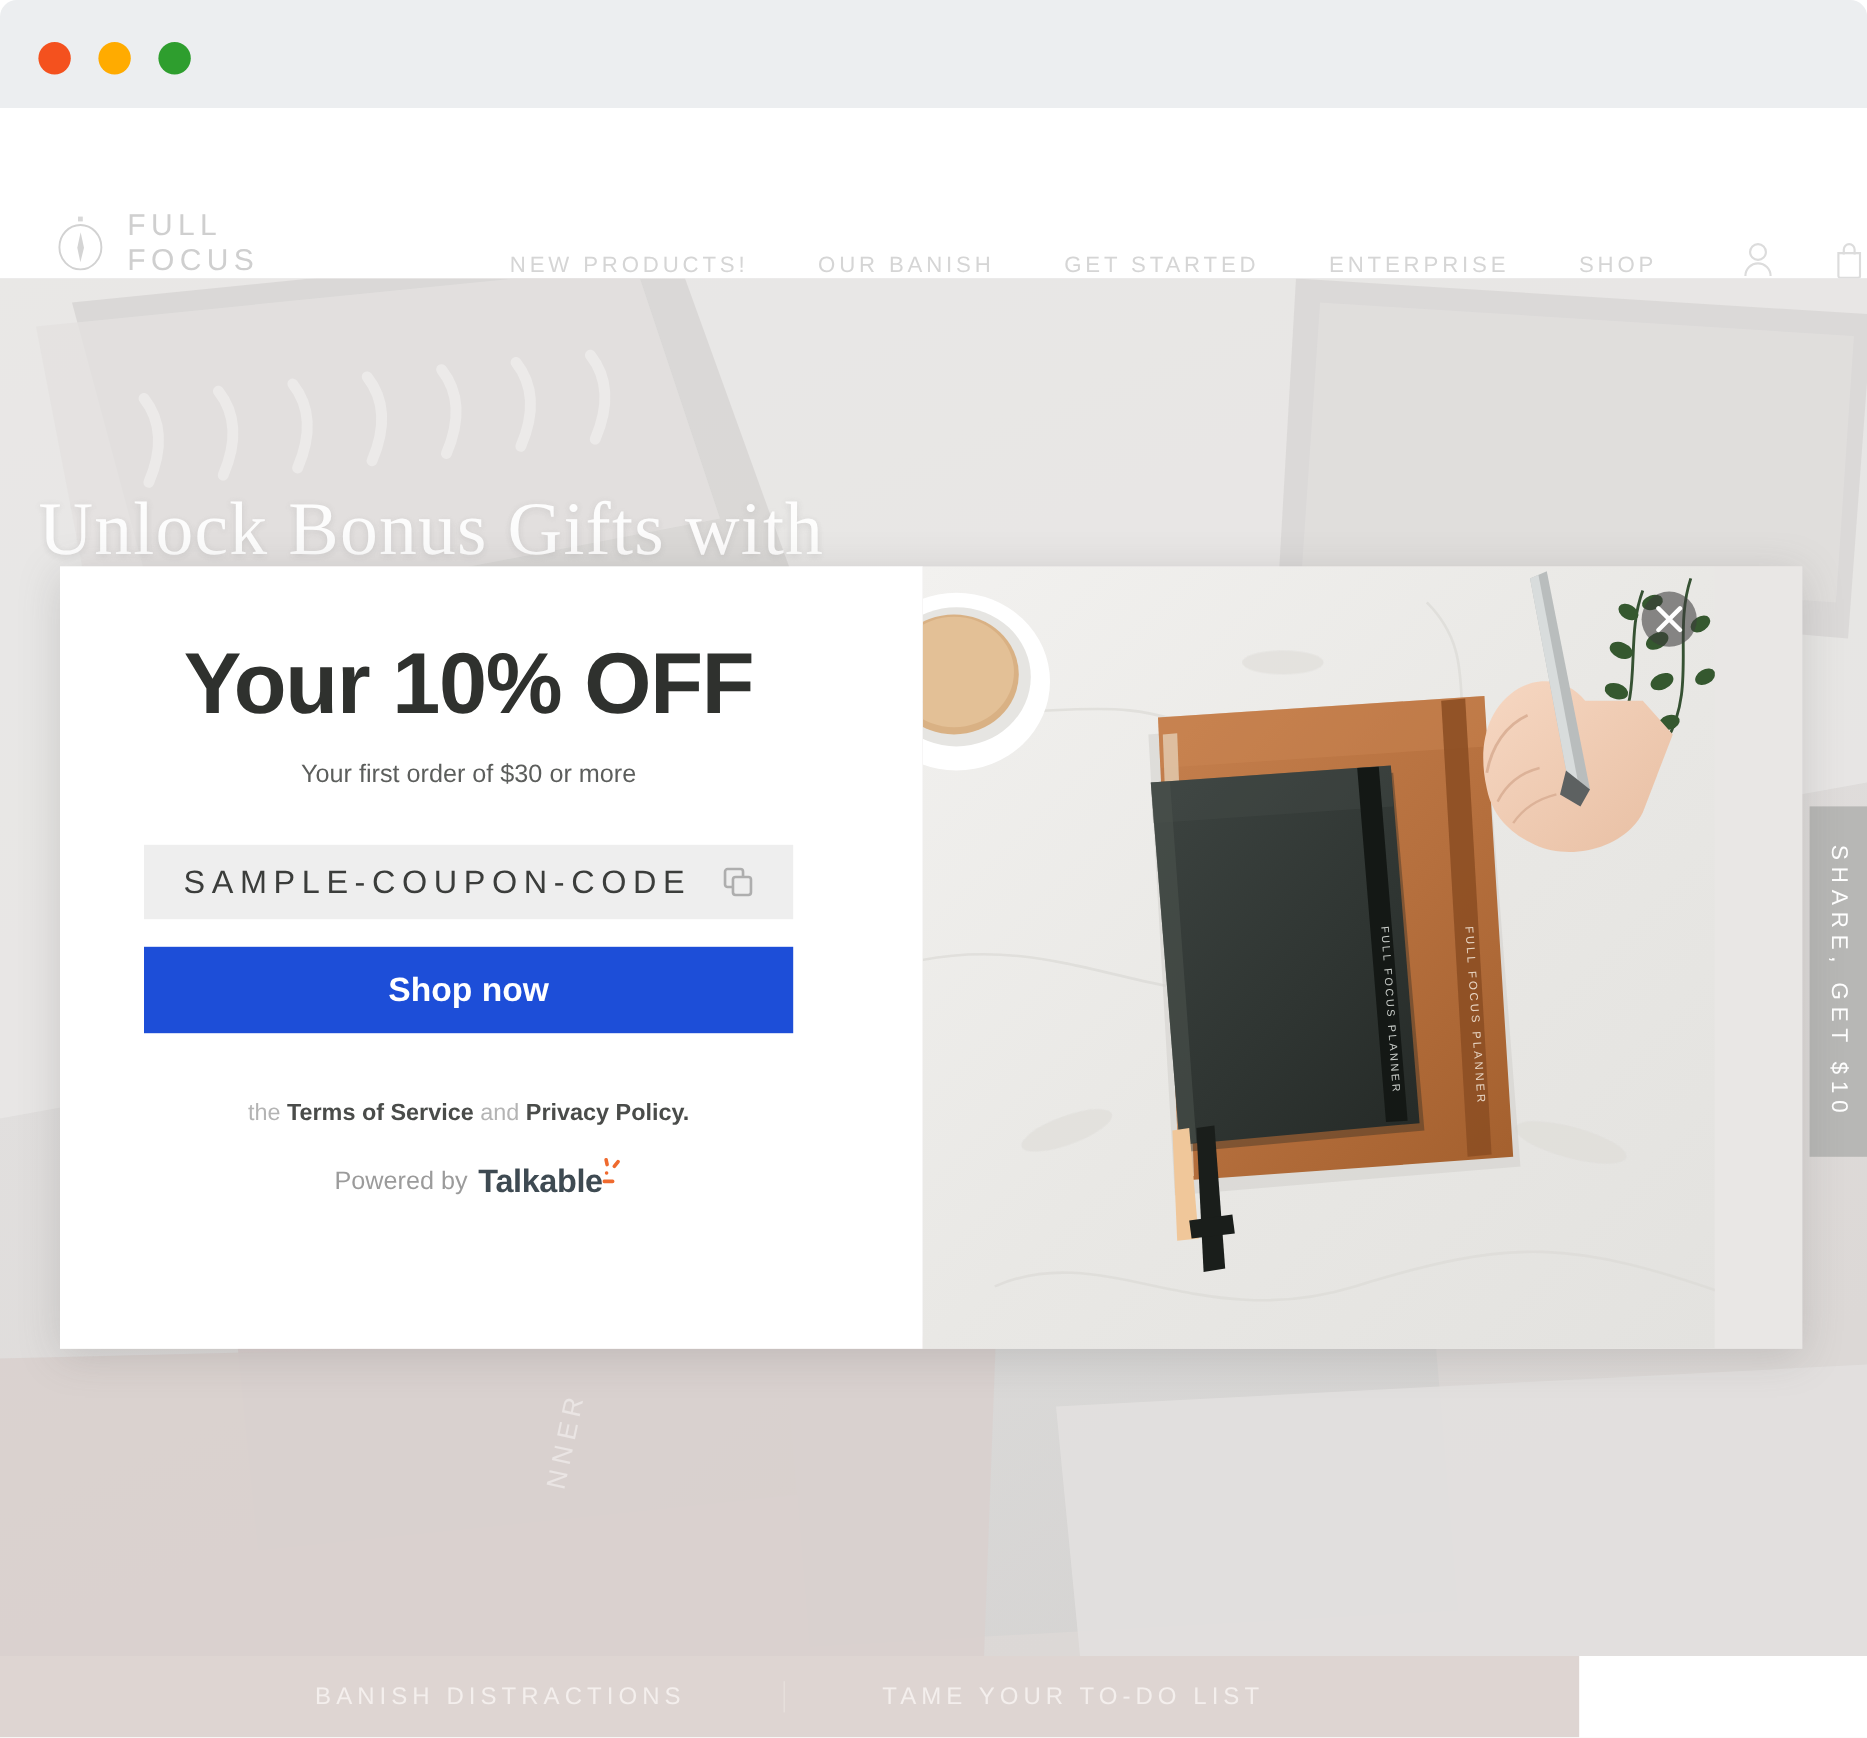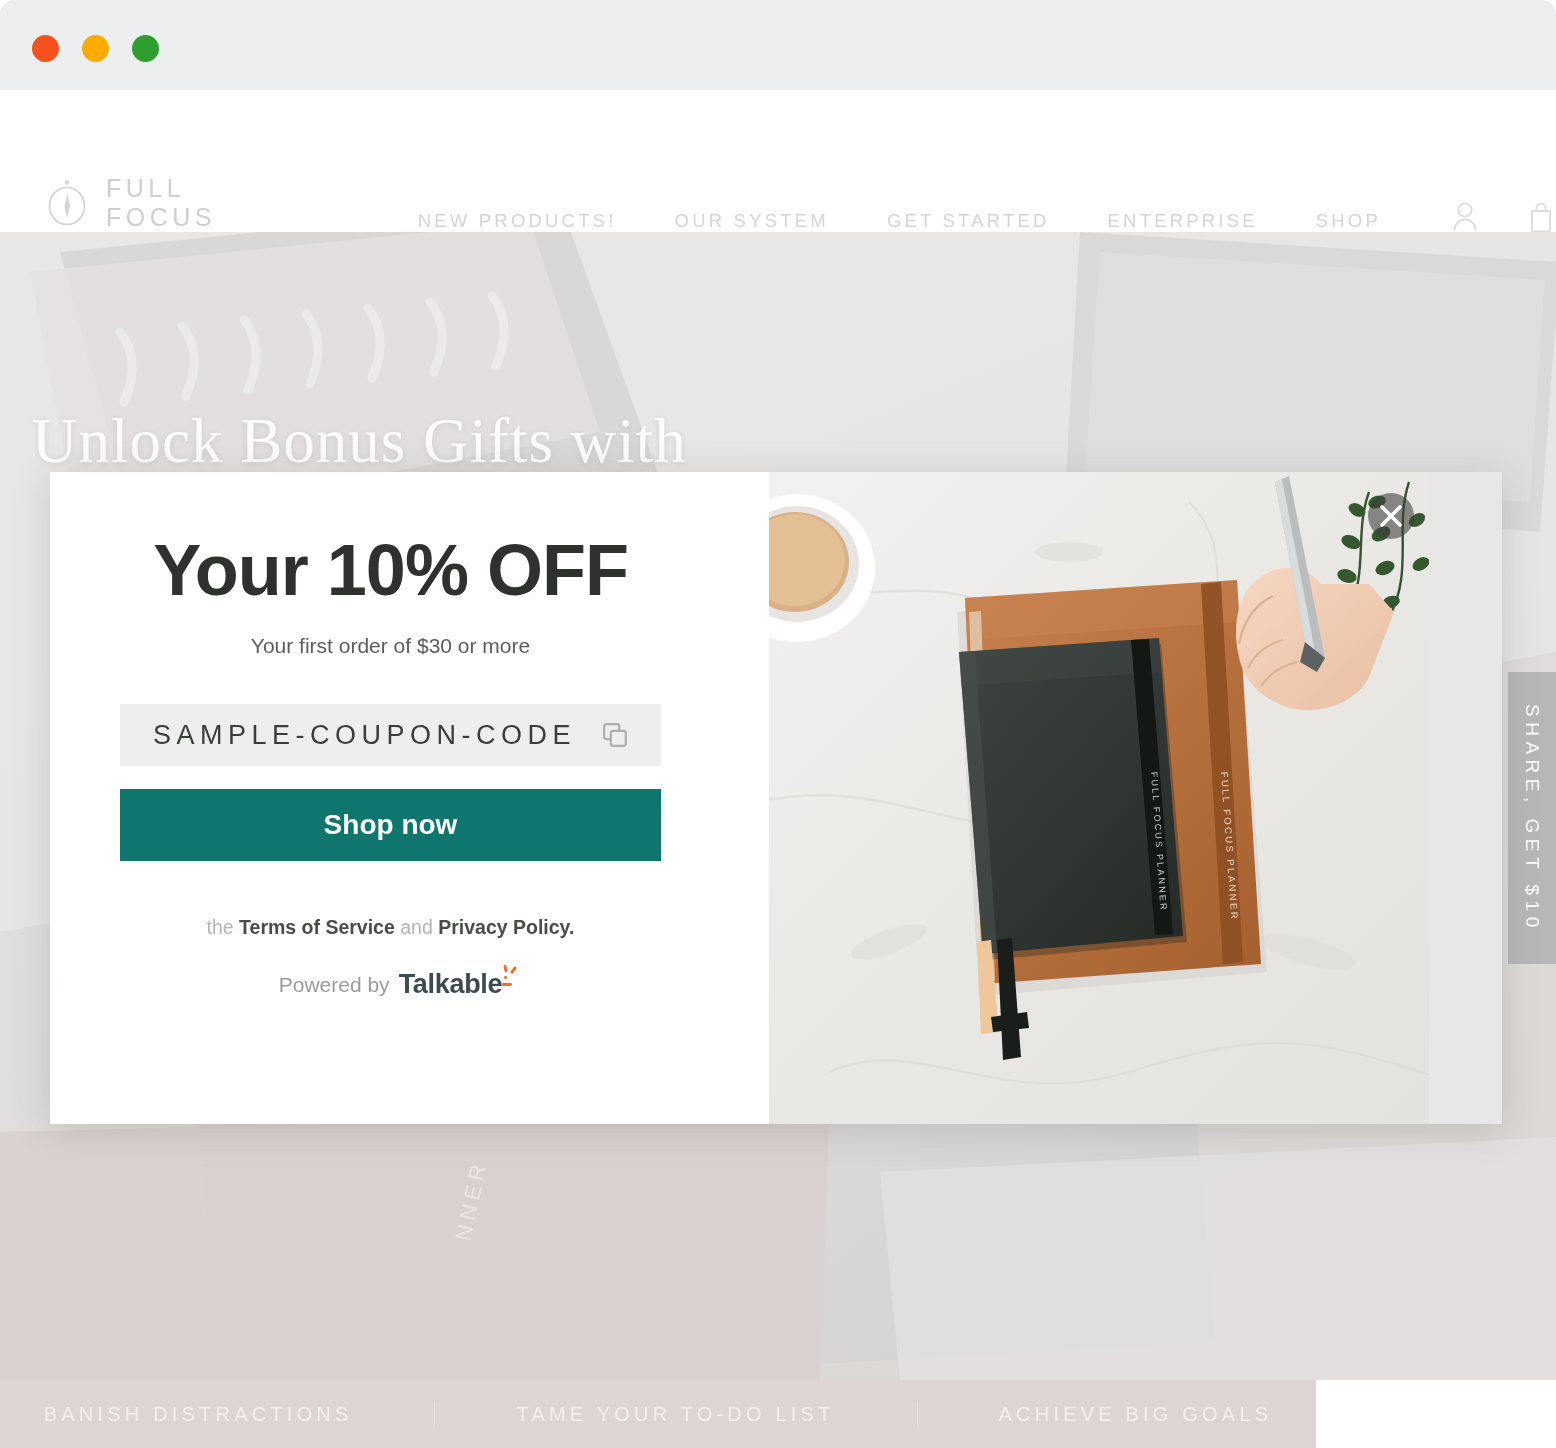--- a/index.html
+++ b/index.html
@@ -104,21 +104,21 @@
     margin-top: 46px; height: 62px; background: #eeeeee;
     display: flex; align-items: center; justify-content: center;
     gap: 26px; cursor: pointer;
   }
   .coupon-code {
     font-size: 27px; letter-spacing: 5.5px; color: #3b3d3b; font-weight: 400;
   }
   .copy-icon { width: 26px; height: 26px; flex: 0 0 auto; }
   .cta {
     margin-top: 23px; height: 72px; width: 100%; border: 0; cursor: pointer;
-    background: #0f766e; color: #ffffff; font-size: 28px; font-weight: bold;
+    background: #1d4ed8; color: #ffffff; font-size: 28px; font-weight: bold;
     font-family: "Liberation Sans", sans-serif;
   }
   .legal {
     margin-top: 52px; text-align: center; font-size: 19.5px;
     color: #b4b4b4; line-height: 1.45;
   }
   .legal a { color: #4a4c4a; font-weight: bold; text-decoration: none; cursor: pointer; }
   .powered {
     margin-top: 28px; text-align: left; font-size: 21px; color: #9b9b9b;
     display: flex; align-items: center; justify-content: center; gap: 9px;
@@ -156,21 +156,21 @@
           <rect x="21" y="0.5" width="4" height="4" fill="#d8d8d8"></rect>
           <ellipse cx="23" cy="26" rx="17.5" ry="18.5" fill="none" stroke="#d2d2d2" stroke-width="1.6"></ellipse>
           <path d="M23.2 13.5 L26 26.5 L23 38.5 L20.4 26.5 Z" fill="#d4d4d4"></path>
         </svg>
       </div>
       <div class="brand-name">FULL FOCUS</div>
     </div>
 
     <div class="nav-links">
       <div class="nav-link">NEW PRODUCTS!</div>
-      <div class="nav-link">OUR SYSTEM</div>
+      <div class="nav-link">OUR BANISH</div>
       <div class="nav-link">GET STARTED</div>
       <div class="nav-link">ENTERPRISE</div>
       <div class="nav-link">SHOP</div>
     </div>
 
     <div class="nav-icons">
       <div class="nav-icon">
         <svg viewBox="0 0 30 32" width="30" height="32">
           <circle cx="15" cy="10" r="6.6" fill="none" stroke="#dcdcdc" stroke-width="1.8"></circle>
           <path d="M4.5 30 a10.5 10.5 0 0 1 21 0" fill="none" stroke="#dcdcdc" stroke-width="1.8"></path>
@@ -231,21 +231,20 @@
         <polygon points="0,900 830,880 820,1148 0,1148" fill="#d9d1cf" opacity="0.95"></polygon>
         <text x="470" y="1010" fill="#f0eceb" font-family="Liberation Sans, sans-serif" font-size="22" letter-spacing="5" opacity="0.75" transform="rotate(-78 470 1010)">NNER</text>
       </svg>
     </div>
     <div class="hero-title">Unlock Bonus Gifts with</div>
   </div>
 
   <div class="band">
     <div class="band-item">BANISH DISTRACTIONS</div>
     <div class="band-item">TAME YOUR TO-DO LIST</div>
-    <div class="band-item">ACHIEVE BIG GOALS</div>
   </div>
 
   <div class="share-tab">
     <span>SHARE, GET $10</span>
   </div>
 
   <div class="modal">
 
     <div class="modal-left">
       <div class="offer-title">Your 10% OFF</div>

